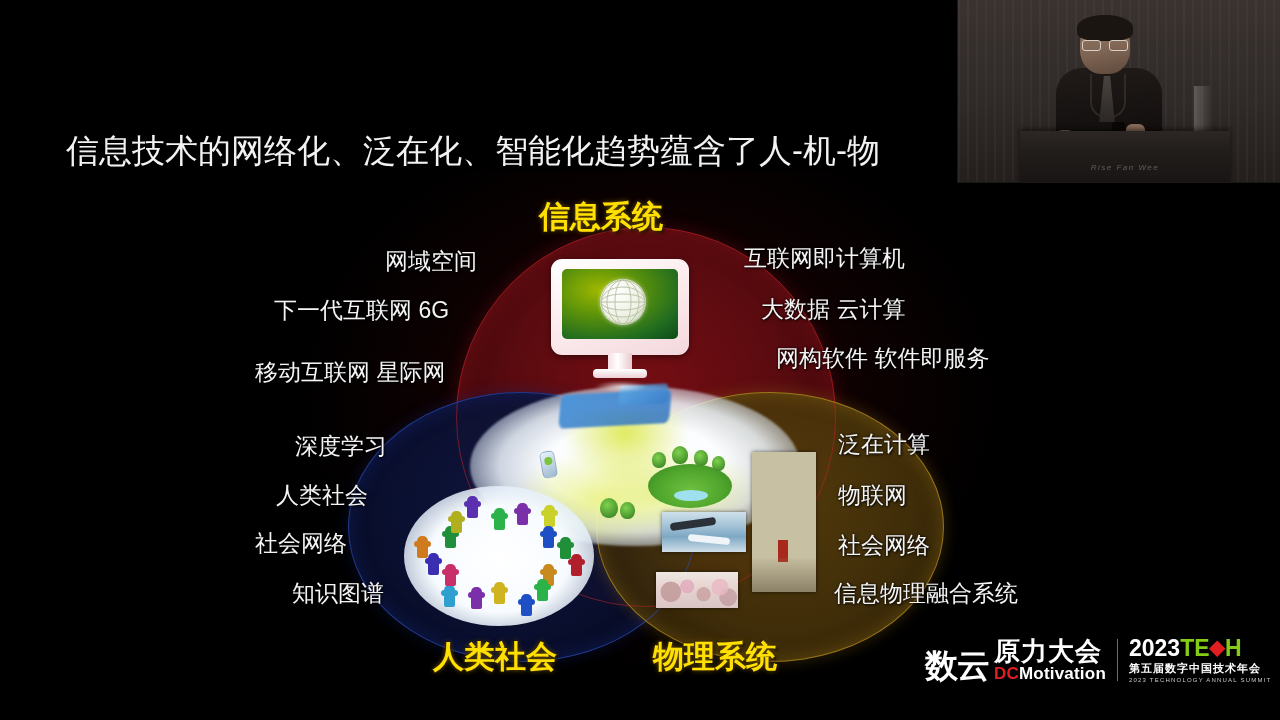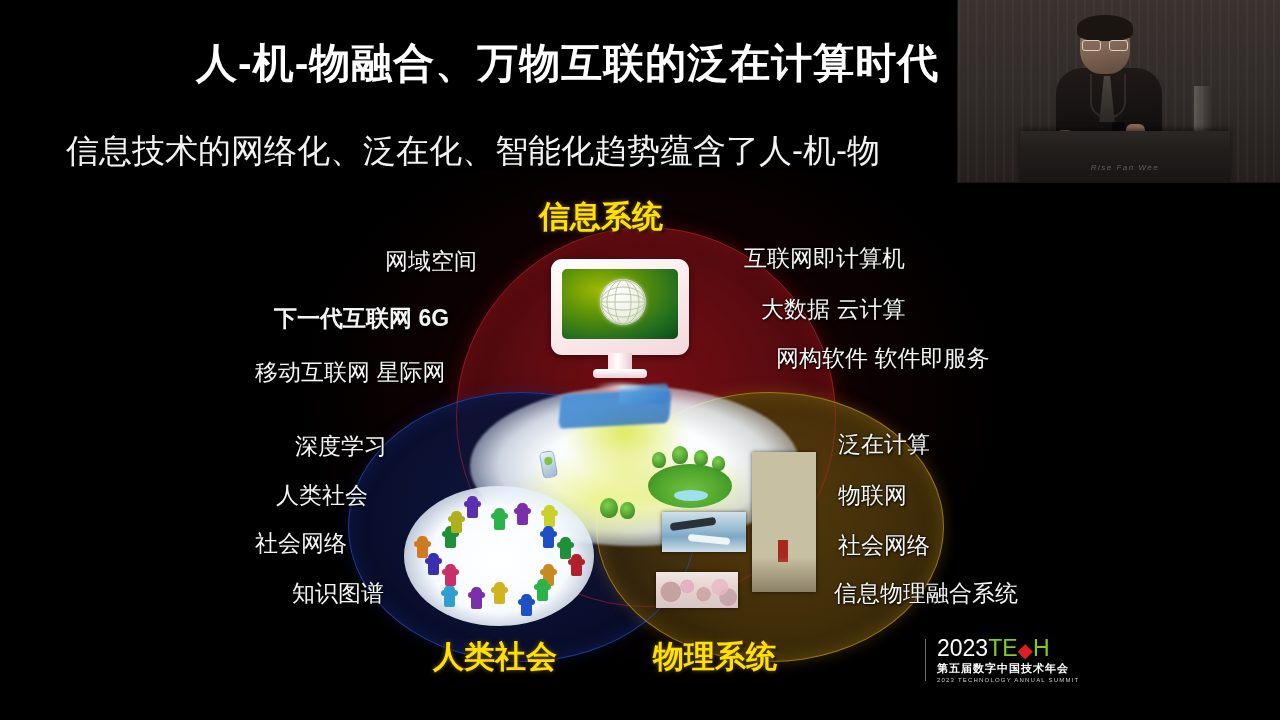--- a/index.html
+++ b/index.html
@@ -384,36 +384,35 @@
   .logo-stack { display: flex; flex-direction: column; line-height: 1; }
   .logo-yuanli {
     font-size: 26px; font-weight: bold; color: #fff; letter-spacing: 1px;
   }
   .logo-motiv { font-size: 17px; font-weight: bold; letter-spacing: .2px; margin-top: 1px; }
   .logo-motiv .dc { color: #e02020; }
   .logo-motiv .rest { color: #ffffff; }
   .logo-divider { width: 1px; height: 42px; background: #6b6b6b; }
   .logo-right { display: flex; flex-direction: column; line-height: 1; }
   .logo-year {
-    font-size: 23px; font-weight: normal; color: #fff; letter-spacing: 0;
-    display: flex; align-items: flex-end;
+    font-size: 23px; font-weight: bold; color: #fff; letter-spacing: 0;
+    display: flex; align-items: flex-start;
   }
   .logo-year .tech-k { color: #84cc16; }
   .logo-year .spark { color: #e02020; font-size: 20px; }
   .logo-cn { font-size: 11px; color: #fff; letter-spacing: 1px; margin-top: 3px; font-weight: bold; }
   .logo-en { font-size: 6px; color: #c9c9c9; letter-spacing: 1.2px; margin-top: 3px; }
 </style>
 </head>
 <body>
 
 <div id="stage">
 
   <div class="ambient"></div>
 
-  <div class="slide-title">人-机-物融合、万物互联的泛在计算时代</div>
   <div class="slide-subtitle">信息技术的网络化、泛在化、智能化趋势蕴含了人-机-物</div>
 
   <div class="venn">
 
     <div class="circle circle-red"></div>
     <div class="circle circle-blue"></div>
     <div class="circle circle-yellow"></div>
 
     <div class="rim rim-red"></div>
     <div class="rim rim-blue"></div>
@@ -482,21 +481,21 @@
     <div class="photo photo-plane"></div>
     <div class="photo photo-crowd"></div>
 
     <div class="venn-label label-info">信息系统</div>
     <div class="venn-label label-society">人类社会</div>
     <div class="venn-label label-physical">物理系统</div>
   </div>
 
   <div id="kw-layer">
       <div class="kw" style="left: 385px; top: 246px;">网域空间</div>
-      <div class="kw" style="left: 274px; top: 303px; font-weight: bold;">下一代互联网  6G</div>
+      <div class="kw" style="left: 274px; top: 295px;">下一代互联网  6G</div>
       <div class="kw" style="left: 255px; top: 357px;">移动互联网  星际网</div>
       <div class="kw" style="left: 744px; top: 243px;">互联网即计算机</div>
       <div class="kw" style="left: 761px; top: 294px;">大数据      云计算</div>
       <div class="kw" style="left: 776px; top: 343px;">网构软件   软件即服务</div>
       <div class="kw" style="left: 295px; top: 431px;">深度学习</div>
       <div class="kw" style="left: 276px; top: 480px;">人类社会</div>
       <div class="kw" style="left: 255px; top: 528px;">社会网络</div>
       <div class="kw" style="left: 292px; top: 578px;">知识图谱</div>
       <div class="kw" style="left: 838px; top: 429px;">泛在计算</div>
       <div class="kw" style="left: 838px; top: 480px;">物联网</div>
@@ -517,20 +516,29 @@
       <div class="pip-hand-l"></div>
       <div class="pip-hand-r"></div>
     </div>
     <div class="pip-screen-edge"></div>
     <div class="pip-podium">
       <div class="pip-podium-text">Rise Fan Wee</div>
     </div>
   </div>
 
   <div class="logo-wrap">
+    <div class="logo-left">
+      <div class="logo-shu">数云</div>
+      <div class="logo-stack">
+        <div class="logo-yuanli">原力大会</div>
+        <div class="logo-motiv">
+          <span class="dc">DC</span><span class="rest">Motivation</span>
+        </div>
+      </div>
+    </div>
     <div class="logo-divider"></div>
     <div class="logo-right">
       <div class="logo-year">
         <span>2023</span>
           <span class="tech-k">TE</span>
           <span class="spark">◆</span>
           <span class="tech-k">H</span>
       </div>
       <div class="logo-cn">第五届数字中国技术年会</div>
       <div class="logo-en">2023 TECHNOLOGY ANNUAL SUMMIT</div>

